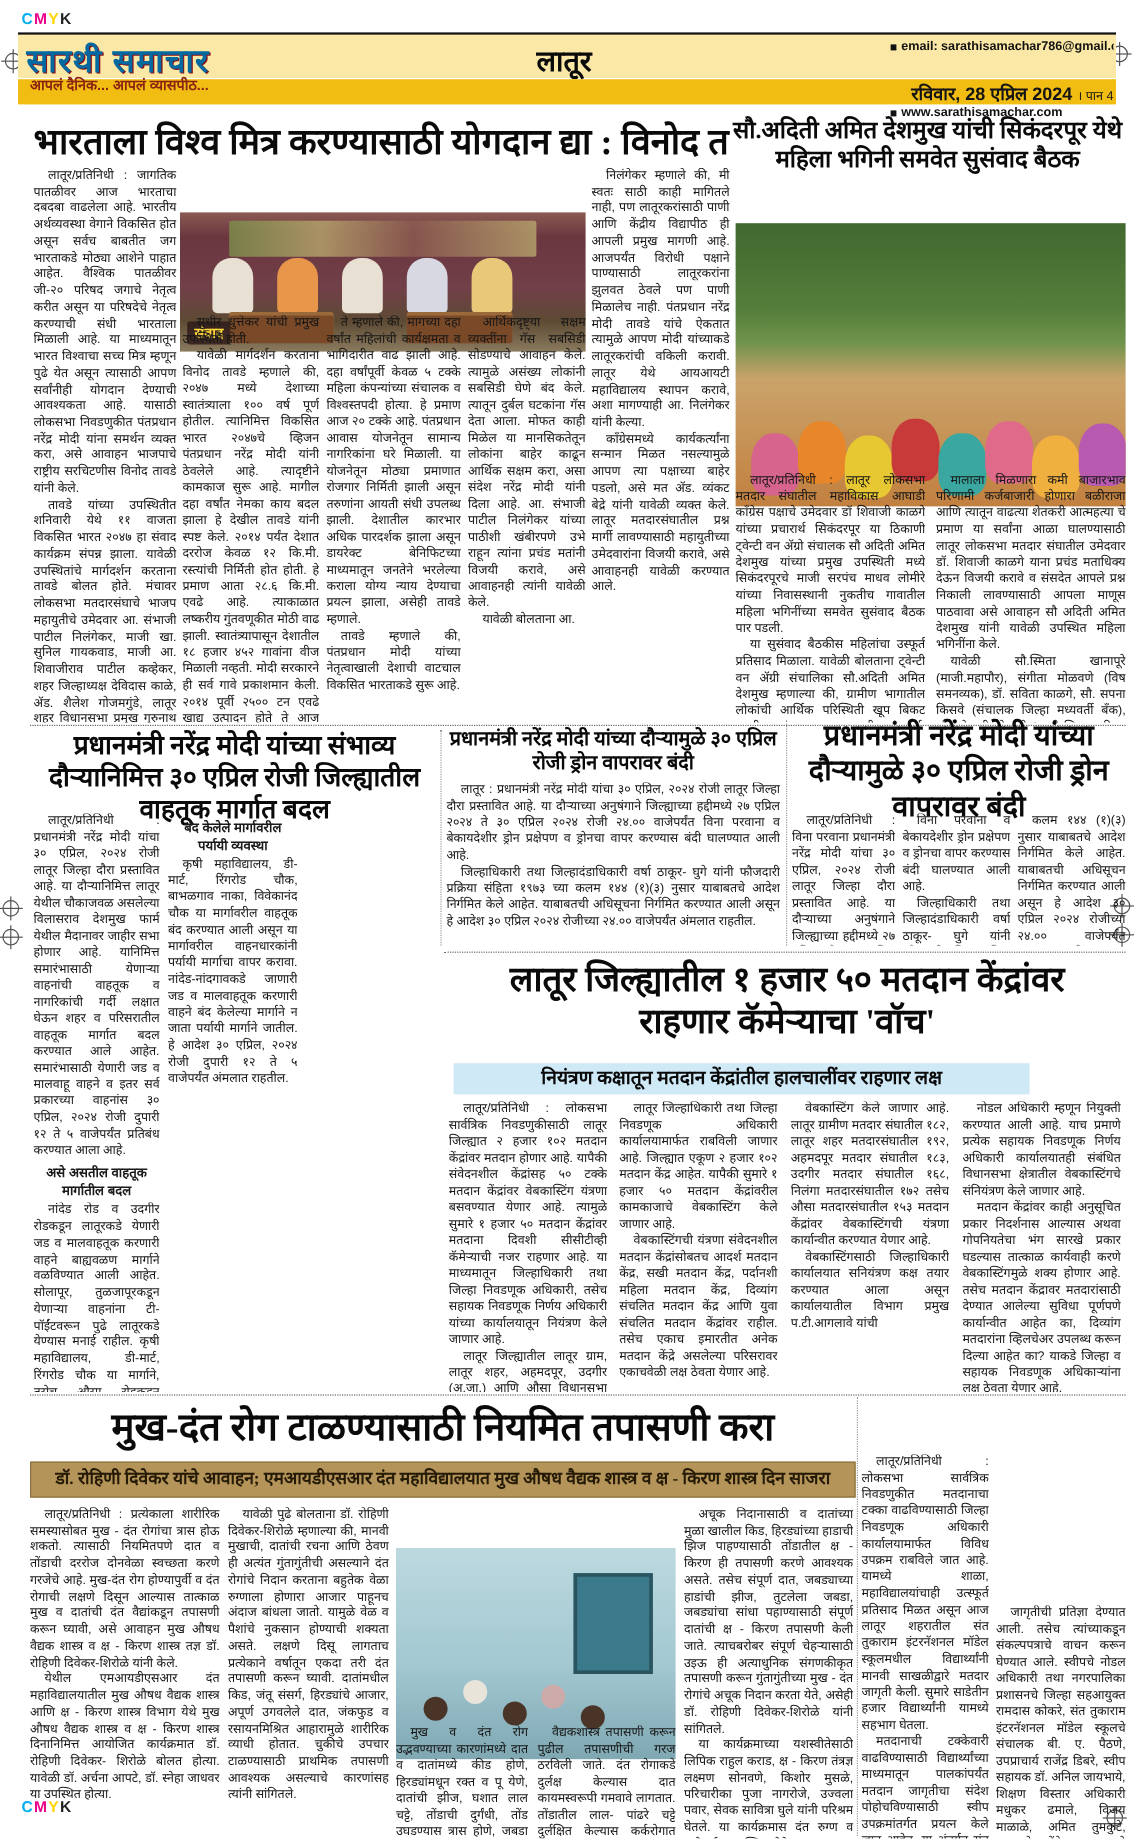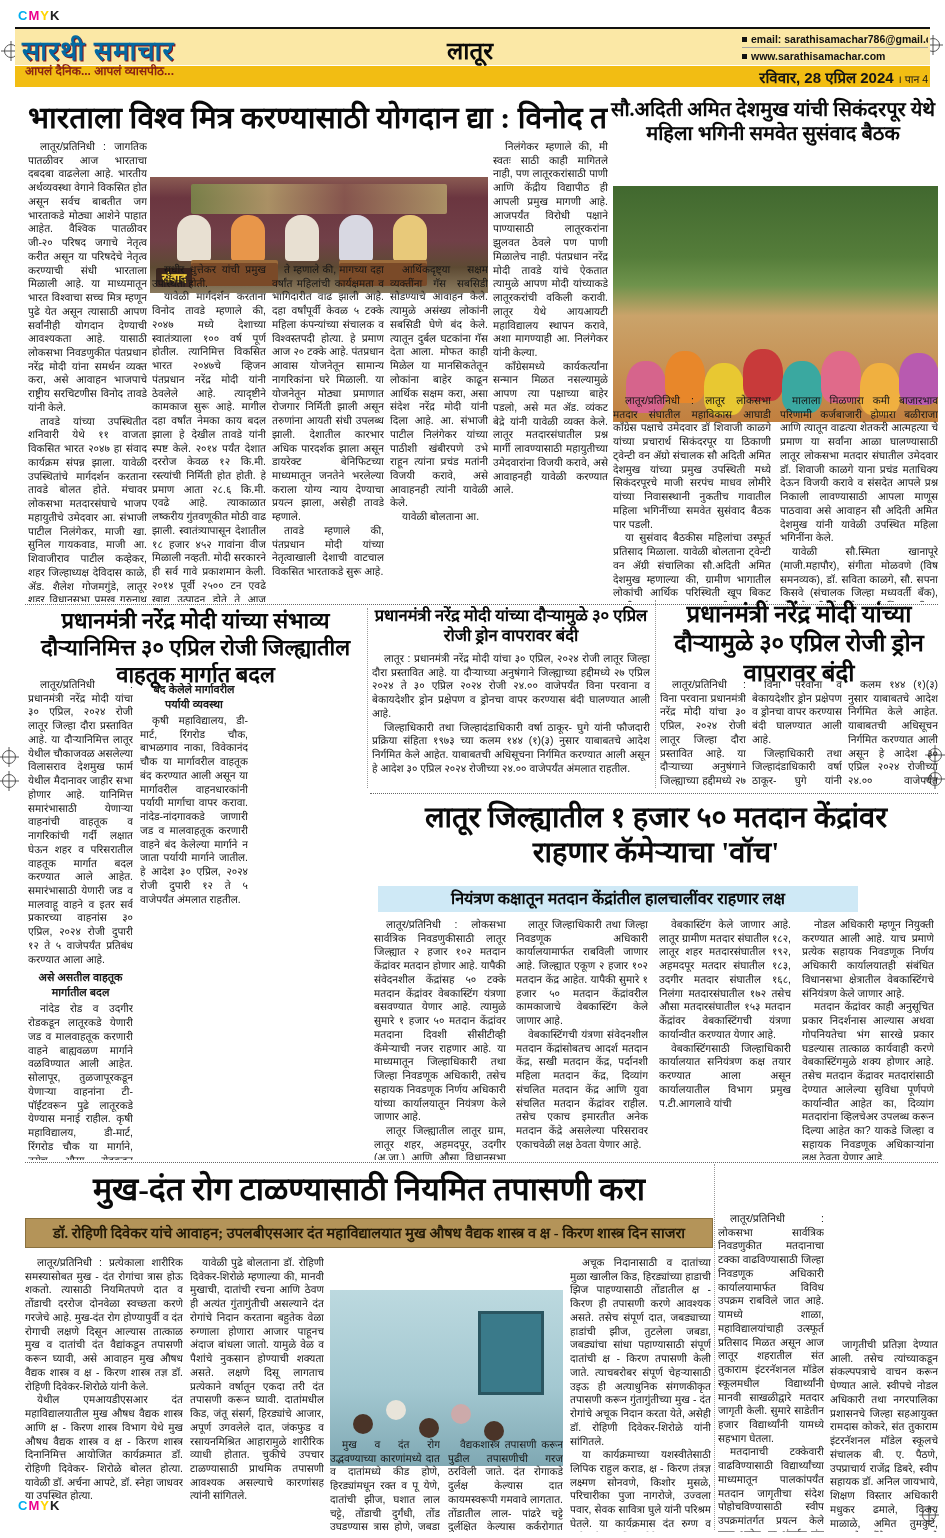--- a/index.html
+++ b/index.html
@@ -6,21 +6,21 @@
   body{font-family:"Liberation Sans",sans-serif;color:#1a1a1a;}
   #page{position:relative;width:945px;height:1538px;background:#ffffff;overflow:hidden;}
   .abs{position:absolute;}
   
   .topline{left:15px;top:27px;width:915px;height:0;border-top:2px solid #111;}
   .band1{left:15px;top:29px;width:915px;height:36px;background:#fbe8a6;}
   .brand{left:22px;top:31px;font-size:27px;font-weight:bold;color:#0369a1;text-shadow:1px 1px 0 #8b0e14;letter-spacing:1px;}
   .city{left:360px;top:33px;width:220px;text-align:center;font-size:24px;font-weight:bold;color:#0a0a0a;}
   .contact{left:742px;top:31px;width:186px;font-size:10.5px;font-weight:bold;color:#111;}
   .contact .row{display:flex;align-items:center;gap:4px;height:16px;white-space:nowrap;overflow:hidden;}
-  .contact .row+.row{border-top:1px solid #a3a3a3;}
+  .contact .row+.row{border-top:3px solid #a3a3a3;margin-top:36px;}
   .sq{display:inline-block;width:5px;height:5px;background:#111;flex:0 0 auto;}
   .band2{left:15px;top:66px;width:915px;height:21px;background:#f2bd13;display:flex;align-items:center;justify-content:space-between;padding:0;}
   .tagline{left:25px;top:62px;font-size:12px;font-weight:bold;color:#8b2313;}
   .dateline{left:640px;top:67px;width:288px;text-align:right;font-size:15px;font-weight:bold;color:#151515;}
   .pagenum{font-size:10.5px;font-weight:normal;}
   
   .cmyk{font-size:13px;font-weight:bold;letter-spacing:1px;}
   .cmyk .c{color:#00aeef}.cmyk .m{color:#ec008c}.cmyk .y{color:#ffd400}.cmyk .k{color:#222}
   .regmark{width:12px;height:12px;border:1.5px solid #555;border-radius:50%;}
   .regmark:before,.regmark:after{content:"";position:absolute;background:#555;}
@@ -215,21 +215,21 @@
     </div>
   <div class="abs body-text" style="left:802px;top:918px;width:132px;height:242px;">
       <p>नोडल अधिकारी म्हणून नियुक्ती करण्यात आली आहे. याच प्रमाणे प्रत्येक सहायक निवडणूक निर्णय अधिकारी कार्यालयातही संबंधित विधानसभा क्षेत्रातील वेबकास्टिंगचे संनियंत्रण केले जाणार आहे.</p>
       <p>मतदान केंद्रांवर काही अनुसूचित प्रकार निदर्शनास आल्यास अथवा गोपनियतेचा भंग सारखे प्रकार घडल्यास तात्काळ कार्यवाही करणे वेबकास्टिंगमुळे शक्य होणार आहे. तसेच मतदान केंद्रावर मतदारांसाठी देण्यात आलेल्या सुविधा पूर्णपणे कार्यान्वीत आहेत का, दिव्यांग मतदारांना व्हिलचेअर उपलब्ध करून दिल्या आहेत का? याकडे जिल्हा व सहायक निवडणूक अधिकाऱ्यांना लक्ष ठेवता येणार आहे.</p>
     </div>
 
   <div class="abs dotted-h" style="left:25px;top:1162px;width:913px;"></div>
   <div class="abs dotted-v" style="left:714px;top:1164px;height:366px;"></div>
 
   <div class="abs hl" style="left:25px;top:1166px;width:688px;font-size:32px;white-space:nowrap;overflow:hidden;text-align:center;">मुख-दंत रोग टाळण्यासाठी नियमित तपासणी करा</div>
-  <div class="abs tan-band" style="left:25px;top:1218px;width:686px;height:28px;">डॉ. रोहिणी दिवेकर यांचे आवाहन; उपलबीएसआर दंत महाविद्यालयात मुख औषध वैद्यक शास्त्र व क्ष - किरण शास्त्र दिन साजरा</div>
+  <div class="abs tan-band" style="left:25px;top:1218px;width:686px;height:28px;">डॉ. रोहिणी दिवेकर यांचे आवाहन; एमआयडीएसआर दंत महाविद्यालयात मुख औषध वैद्यक शास्त्र व क्ष - किरण शास्त्र दिन साजरा</div>
   <div class="abs body-text" style="left:25px;top:1256px;width:158px;height:276px;">
       <p>लातूर/प्रतिनिधी : प्रत्येकाला शारीरिक समस्यासोबत मुख - दंत रोगांचा त्रास होऊ शकतो. त्यासाठी नियमितपणे दात व तोंडाची दररोज दोनवेळा स्वच्छता करणे गरजेचे आहे. मुख-दंत रोग होण्यापुर्वी व दंत रोगाची लक्षणे दिसून आल्यास तात्काळ मुख व दातांची दंत वैद्यांकडून तपासणी करून घ्यावी, असे आवाहन मुख औषध वैद्यक शास्त्र व क्ष - किरण शास्त्र तज्ञ डॉ. रोहिणी दिवेकर-शिरोळे यांनी केले.</p>
       <p>येथील एमआयडीएसआर दंत महाविद्यालयातील मुख औषध वैद्यक शास्त्र आणि क्ष - किरण शास्त्र विभाग येथे मुख औषध वैद्यक शास्त्र व क्ष - किरण शास्त्र दिनानिमित्त आयोजित कार्यक्रमात डॉ. रोहिणी दिवेकर- शिरोळे बोलत होत्या. यावेळी डॉ. अर्चना आपटे, डॉ. स्नेहा जाधवर या उपस्थित होत्या.</p>
     </div>
   <div class="abs body-text" style="left:190px;top:1256px;width:134px;height:276px;">
       <p>यावेळी पुढे बोलताना डॉ. रोहिणी दिवेकर-शिरोळे म्हणाल्या की, मानवी मुखाची, दातांची रचना आणि ठेवण ही अत्यंत गुंतागुंतीची असल्याने दंत रोगांचे निदान करताना बहुतेक वेळा रुग्णाला होणारा आजार पाहूनच अंदाज बांधला जातो. यामुळे वेळ व पैशांचे नुकसान होण्याची शक्यता असते. लक्षणे दिसू लागताच प्रत्येकाने वर्षातून एकदा तरी दंत तपासणी करून घ्यावी. दातांमधील किड, जंतू संसर्ग, हिरड्यांचे आजार, अपूर्ण उगवलेले दात, जंकफुड व रसायनमिश्रित आहारामुळे शारीरिक व्याधी होतात. चुकीचे उपचार टाळण्यासाठी प्राथमिक तपासणी आवश्यक असल्याचे कारणांसह त्यांनी सांगितले.</p>
     </div>
 
   <div class="abs photo ph-dental" style="left:330px;top:1256px;width:233px;height:176px;">
     <span class="screen"></span>

